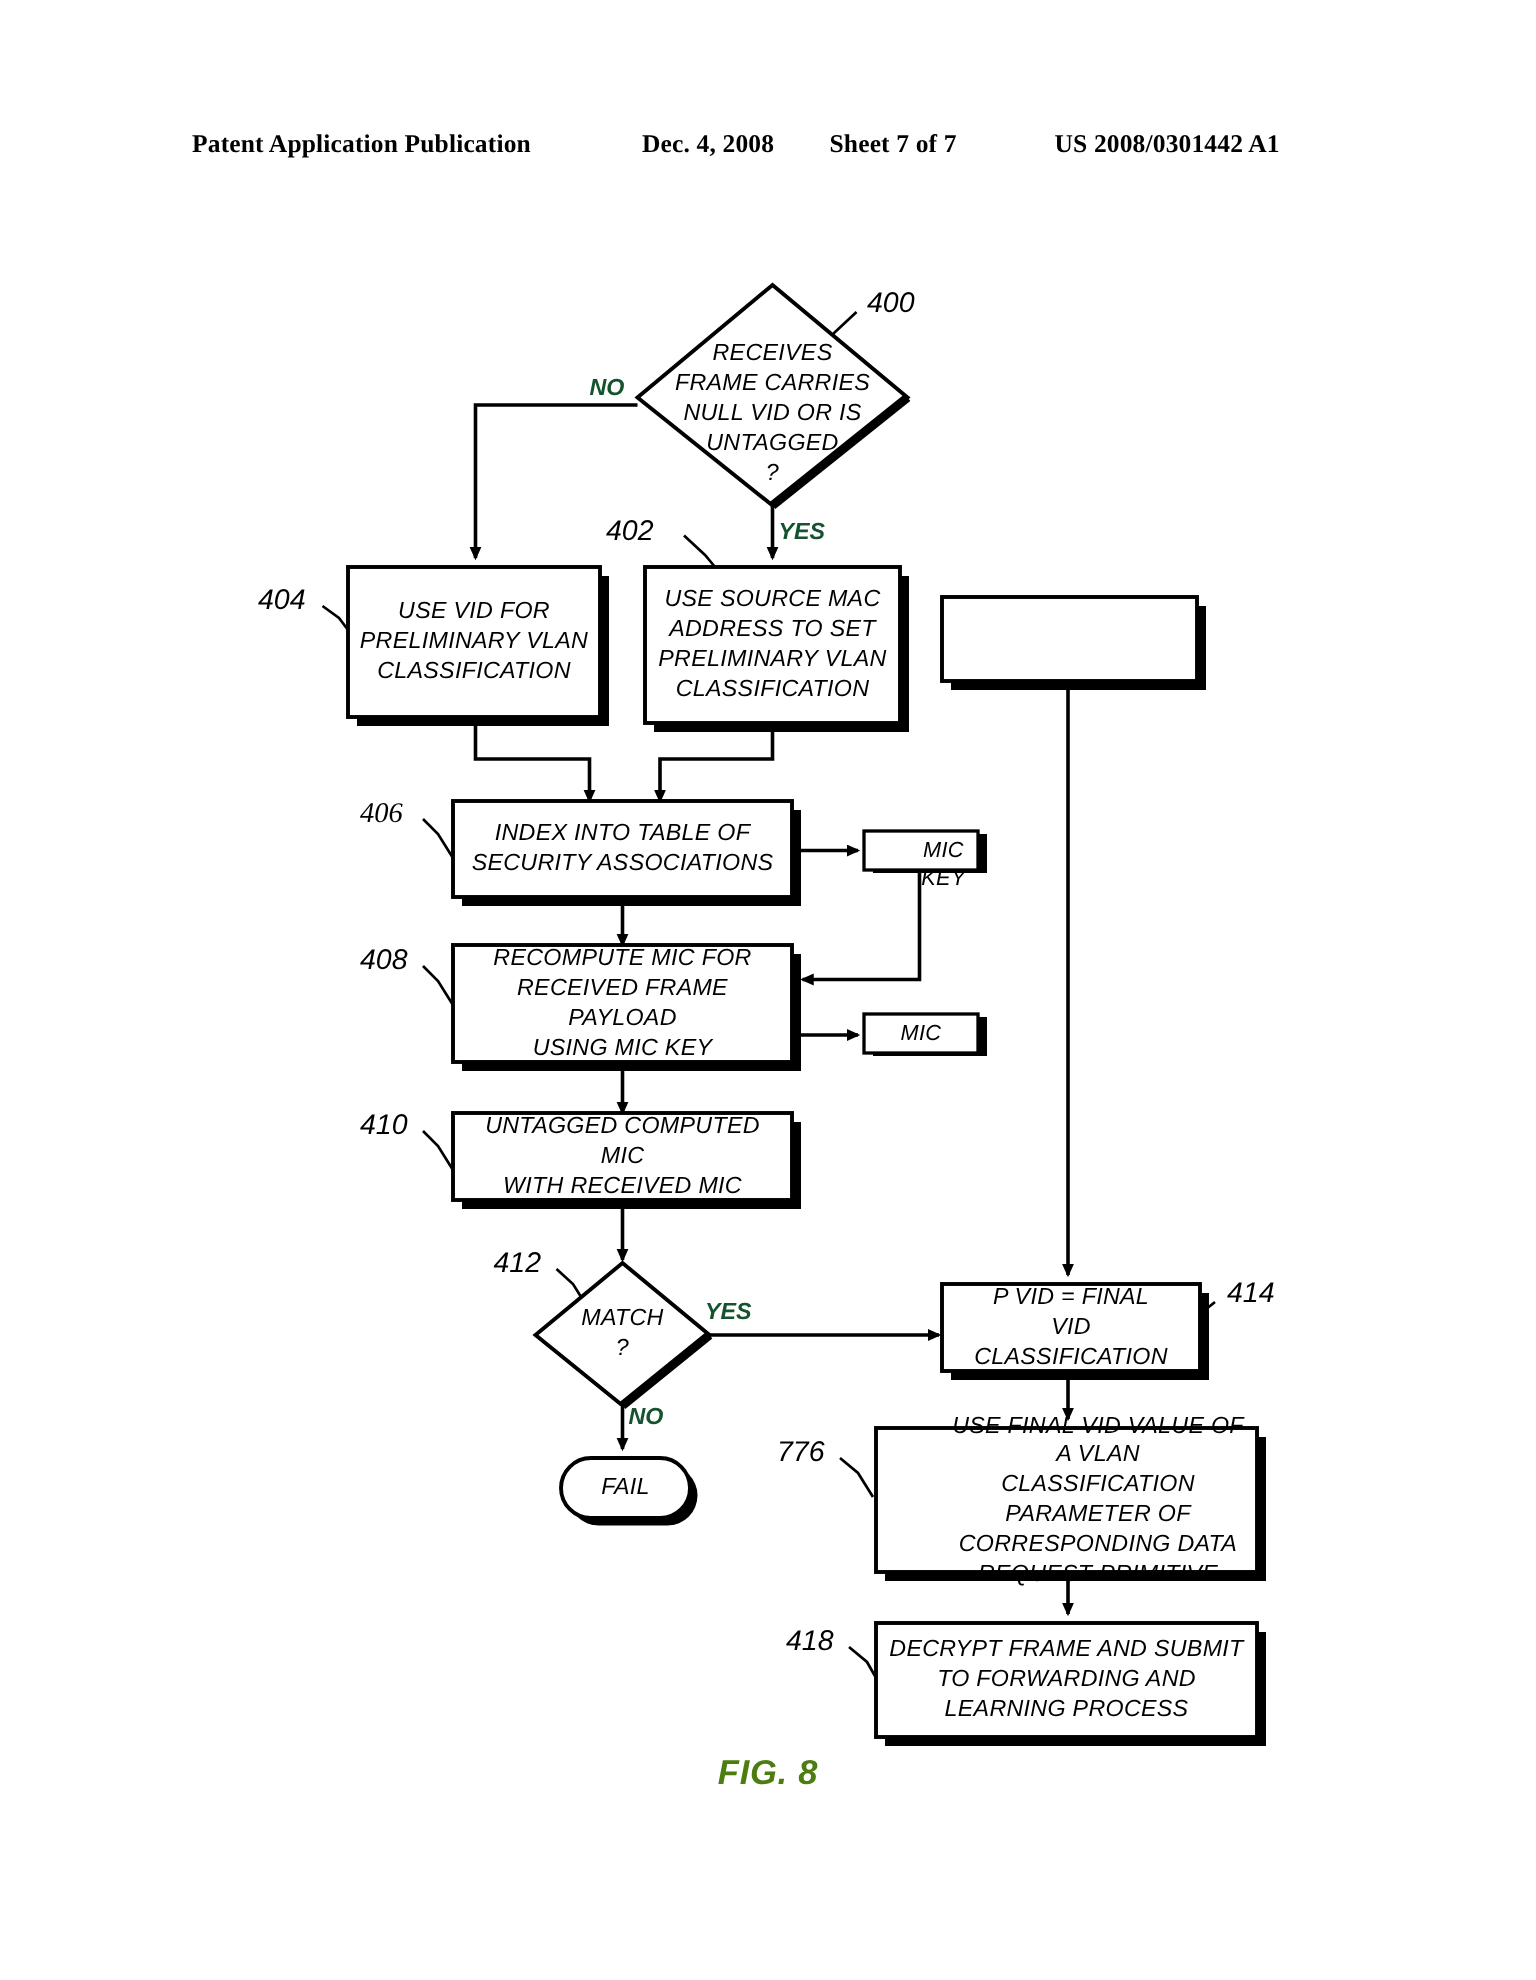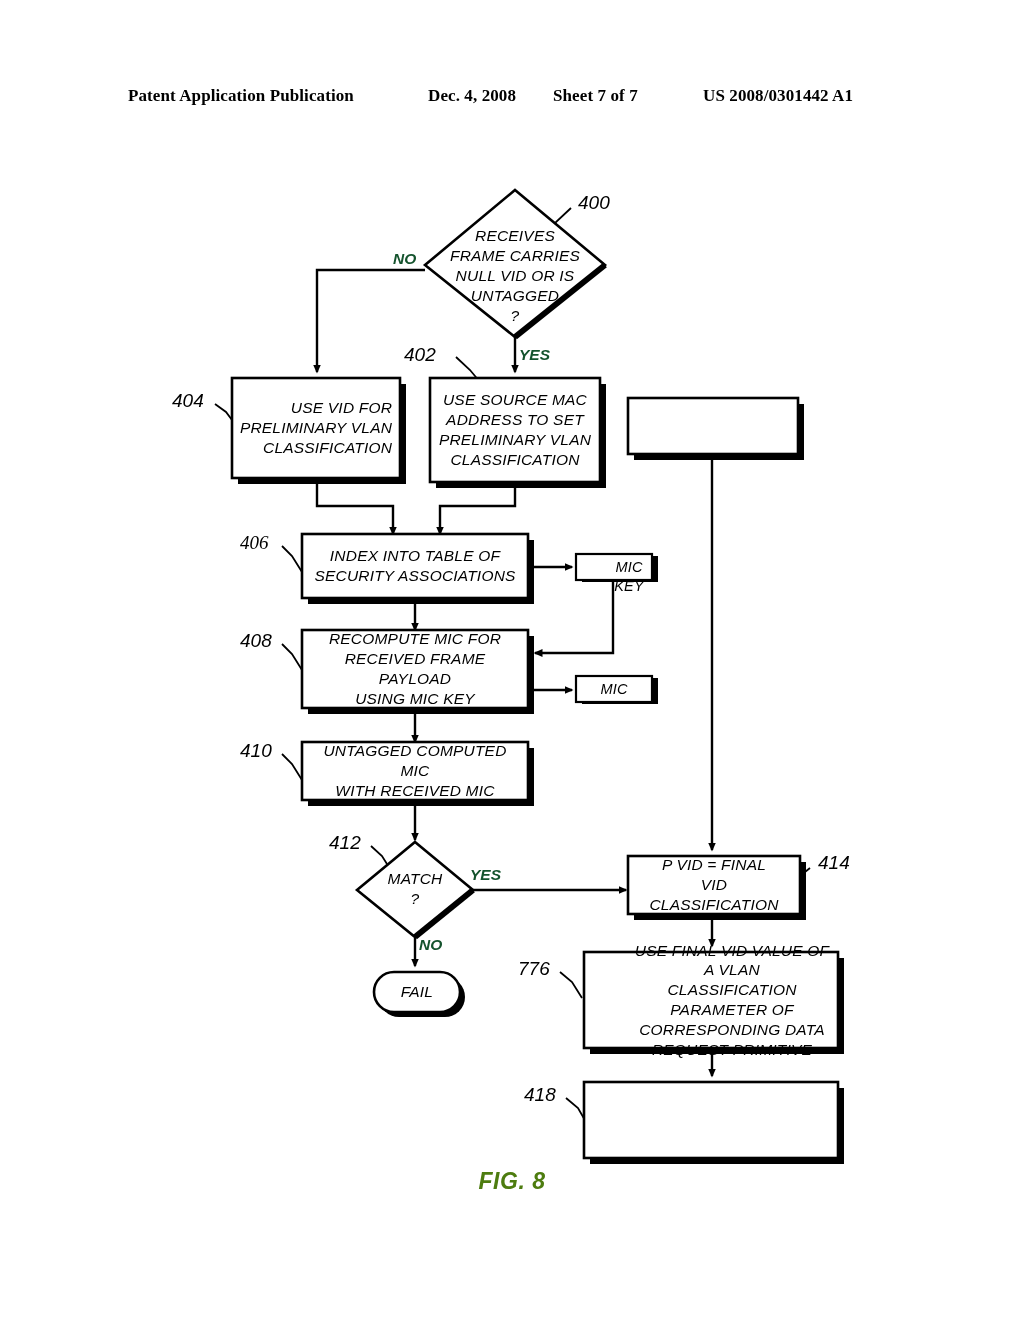--- a/index.html
+++ b/index.html
@@ -226,21 +226,21 @@
       <rect x="584" y="1082" width="254" height="76" stroke-width="2.6"></rect>
     </g>
   </svg>
 
   <div class="node" style="left:425px; top:218px; width:180px; height:116px;">RECEIVES
 FRAME CARRIES
 NULL VID OR IS
 UNTAGGED
 ?</div>
 
-  <div class="node" style="left:232px; top:378px; width:168px; height:100px;text-align:right;">USE VID FOR
+  <div class="node" style="left:232px; top:378px; width:168px; height:100px;">USE VID FOR
 PRELIMINARY VLAN
 CLASSIFICATION</div>
 
   <div class="node" style="left:430px; top:378px; width:170px; height:104px;">USE SOURCE MAC
 ADDRESS TO SET
 PRELIMINARY VLAN
 CLASSIFICATION</div>
 
 
   <div class="node" style="left:302px; top:534px; width:226px; height:64px;">INDEX INTO TABLE OF
@@ -263,20 +263,23 @@
   <div class="node" style="left:374px; top:972px; width:86px; height:40px;">FAIL</div>
 
   <div class="node" style="left:628px; top:856px; width:172px; height:58px;">P VID = FINAL
 VID CLASSIFICATION</div>
 
   <div class="node" style="left:584px; top:952px; width:254px; height:96px;padding-left:48px;">USE FINAL VID VALUE OF A VLAN
 CLASSIFICATION PARAMETER OF
 CORRESPONDING DATA
 REQUEST PRIMITIVE</div>
 
+  <div class="node" style="left:584px; top:1082px; width:254px; height:76px;">DECRYPT FRAME AND SUBMIT
+TO FORWARDING AND
+LEARNING PROCESS</div>
 
   <div class="reflabel" style="left:578px; top:192px;">400</div>
   <div class="reflabel" style="left:404px; top:344px;">402</div>
   <div class="reflabel" style="left:172px; top:390px;">404</div>
   <div class="reflabel" style="left:240px; top:532px;font-family:Liberation Serif, serif;">406</div>
   <div class="reflabel" style="left:240px; top:630px;">408</div>
   <div class="reflabel" style="left:240px; top:740px;">410</div>
   <div class="reflabel" style="left:329px; top:832px;">412</div>
   <div class="reflabel" style="left:818px; top:852px;">414</div>
   <div class="reflabel" style="left:518px; top:958px;">776</div>

